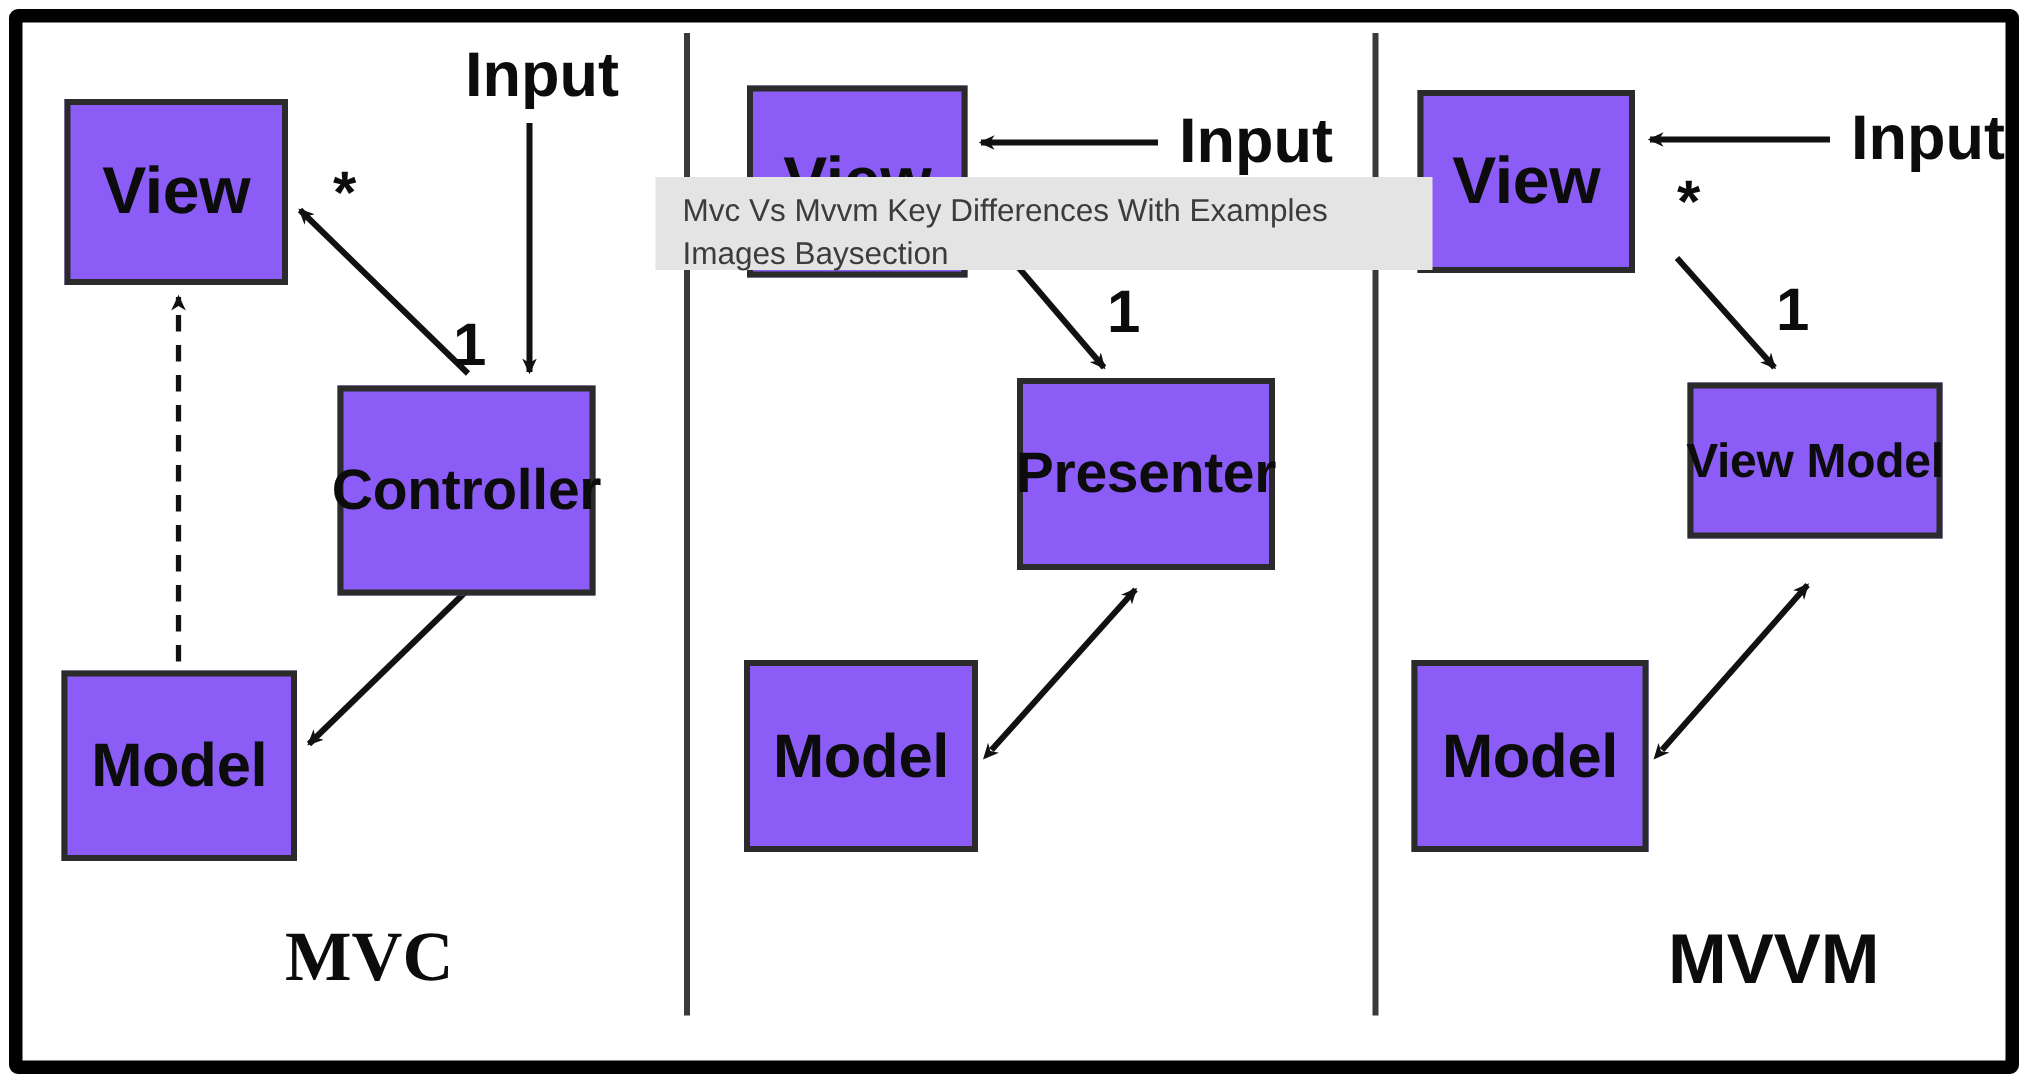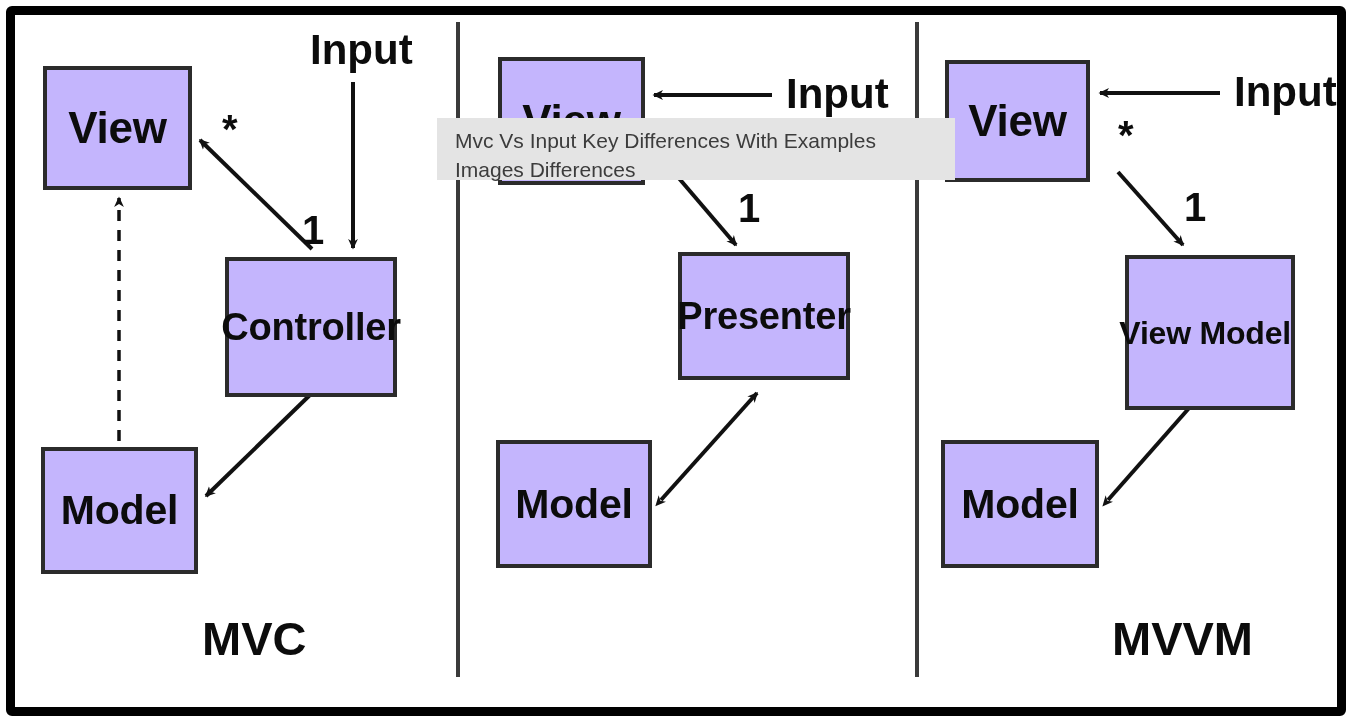--- a/index.html
+++ b/index.html
@@ -45,21 +45,21 @@
     position: absolute;
     width: 4px;
     background: #3a3a3a;
   }
 
   
   .node {
     position: absolute;
     box-sizing: border-box;
     border: 4px solid #2b2b2b;
-    background: #c4b5fd;
+    background: #8b5cf6;
     display: flex;
     align-items: center;
     justify-content: center;
     color: #0c0c0c;
     font-weight: bold;
     letter-spacing: -0.2px;
     white-space: nowrap;
   }
   .node-label {
     display: block;
@@ -185,21 +185,21 @@
     <div class="node" style="left:41px; top:447px; width:157px; height:127px;">
       <span class="node-label" style="font-size:41px;">Model</span>
     </div>
 
     <div class="anno" style="left:310px; top:29px; font-size:42px;">Input</div>
 
     <div class="anno" style="left:222px; top:109px; font-size:40px;">*</div>
 
     <div class="anno" style="left:302px; top:210px; font-size:40px;">1</div>
 
-    <div class="caption" style="left:202px; top:615px;">MVC</div>
+    <div class="caption" style="left:190px; top:615px;font-family:Liberation Serif, serif;">MVC</div>
 
     <div class="node" style="left:498px; top:57px; width:147px; height:128px;">
       <span class="node-label" style="font-size:44px;">View</span>
     </div>
 
     <div class="node" style="left:678px; top:252px; width:172px; height:128px;justify-content:center;">
       <span class="node-label" style="font-size:38px;">Presenter</span>
     </div>
 
     <div class="node" style="left:496px; top:440px; width:156px; height:128px;">
@@ -208,35 +208,35 @@
 
     <div class="anno" style="left:786px; top:73px; font-size:42px;">Input</div>
 
     <div class="anno" style="left:738px; top:188px; font-size:40px;">1</div>
 
 
     <div class="node" style="left:945px; top:60px; width:145px; height:122px;">
       <span class="node-label" style="font-size:44px;">View</span>
     </div>
 
-    <div class="node" style="left:1125px; top:255px; width:170px; height:155px;justify-content:flex-end;">
+    <div class="node" style="left:1125px; top:255px; width:170px; height:104px;">
       <span class="node-label" style="font-size:32px;">View Model</span>
     </div>
 
     <div class="node" style="left:941px; top:440px; width:158px; height:128px;">
       <span class="node-label" style="font-size:41px;">Model</span>
     </div>
 
     <div class="anno" style="left:1234px; top:71px; font-size:42px;">Input</div>
 
     <div class="anno" style="left:1118px; top:115px; font-size:40px;">*</div>
 
     <div class="anno" style="left:1184px; top:187px; font-size:40px;">1</div>
 
     <div class="caption" style="left:1112px; top:615px;">MVVM</div>
 
     <div class="overlay-band">
-      <span class="overlay-line">Mvc Vs Input Key Differences With Examples</span>
-      <span class="overlay-line">Images Differences</span>
+      <span class="overlay-line">Mvc Vs Mvvm Key Differences With Examples</span>
+      <span class="overlay-line">Images Baysection</span>
     </div>
 
   </div>
 </div>
 
 </body></html>

